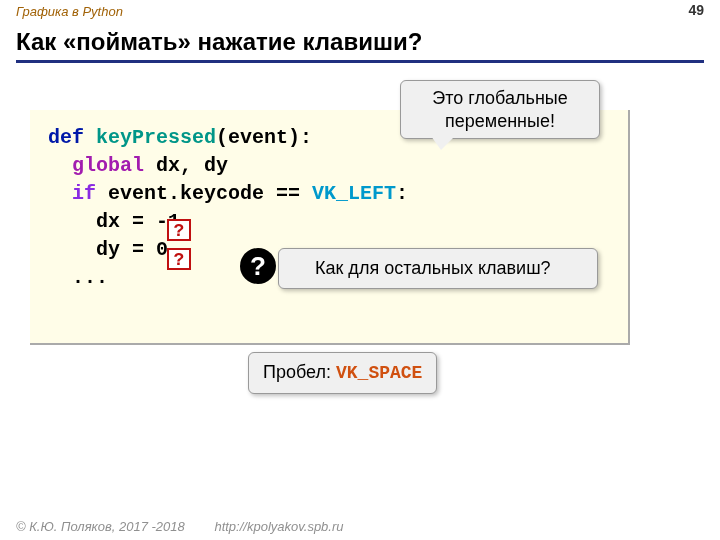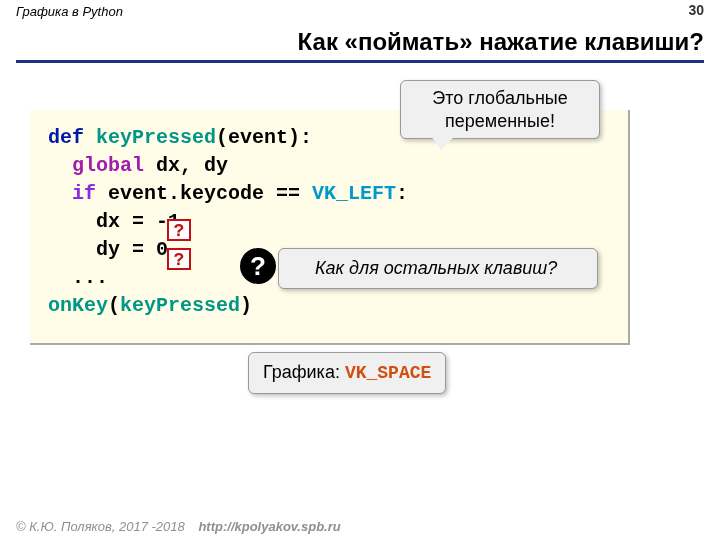--- a/index.html
+++ b/index.html
@@ -13,39 +13,38 @@
   }
   .header-strip {
     position: absolute;
     top: 0; left: 0; right: 0;
     height: 22px;
     padding: 2px 16px 0 16px;
   }
   .header-strip .series {
     font-style: italic;
     font-size: 13px;
-    color: #000000;
+    color: #a16207;
   }
   .header-strip .pageno {
     position: absolute;
     right: 16px;
     top: 2px;
     font-size: 14px;
     font-weight: bold;
     color: #333;
   }
   .title {
     position: absolute;
     top: 28px; left: 16px; right: 16px;
     font-size: 24px;
     font-weight: bold;
     color: #000;
     padding-bottom: 4px;
     border-bottom: 3px solid #203080;
-    text-align: right;
   }
   .codebox {
     position: absolute;
     top: 110px;
     left: 30px;
     width: 600px;
     height: 235px;
     background: #fffde8;
     border-right: 2px solid #aaa;
     border-bottom: 2px solid #aaa;
@@ -80,21 +79,21 @@
     position: absolute;
     width: 0; height: 0;
   }
   .callout.c-global { top: 80px; left: 400px; width: 200px; }
   .callout.c-global .tail {
     bottom: -12px; left: 30px;
     border-left: 10px solid transparent;
     border-right: 14px solid transparent;
     border-top: 14px solid #f0f0f0;
   }
-  .callout.c-rest { top: 248px; left: 278px; width: 320px; padding: 8px 10px 8px 36px; text-align:left;font-style:italic;}
+  .callout.c-rest { top: 248px; left: 278px; width: 320px; padding: 8px 10px 8px 36px; text-align:left;}
   .q-icon {
     position: absolute;
     top: 248px;
     left: 240px;
     width: 36px; height: 36px;
     background: #000;
     border-radius: 50%;
     color: #fff;
     font-size: 26px;
     font-weight: bold;
@@ -120,55 +119,54 @@
   }
   .mask1 { top: 219px; left: 167px; }
   .mask2 { top: 248px; left: 167px; }
   .footer {
     position: absolute;
     bottom: 6px; left: 16px;
     font-size: 13px;
     color: #909090;
     font-style: italic;
   }
-  .footer .url { margin-left: 10px; font-weight: bold; }
+  .footer .url { margin-left: 26px; }
 </style>
 </head>
 <body>
 
 <div class="header-strip">
   <span class="series">Графика в Python</span>
-  <span class="pageno">30</span>
+  <span class="pageno">49</span>
 </div>
 
 <div class="title">Как «поймать» нажатие клавиши?</div>
 
 <div class="codebox">
   <div class="codeline"><span class="kw-def">def</span> <span class="fn-name">keyPressed</span><span>(event):</span></div>
   <div class="codeline">  <span class="kw-global">global</span><span> dx, dy</span></div>
   <div class="codeline">  <span class="kw-if">if</span><span> event.keycode == </span><span class="const">VK_LEFT</span><span>:</span></div>
   <div class="codeline">    dx = -1</div>
   <div class="codeline">    dy = 0</div>
   <div class="codeline">  ...</div>
-  <div class="codeline"><span class="fn-name">onKey</span><span>(</span><span class="fn-name">keyPressed</span><span>)</span></div>
 </div>
 
 <div class="mask-box mask1">?</div>
 <div class="mask-box mask2">?</div>
 
 <div class="callout c-global">
   <span>Это глобальные переменные!</span>
   <div class="tail"></div>
 </div>
 
 <div class="q-icon">?</div>
 <div class="callout c-rest">
   <span>Как для остальных клавиш?</span>
 </div>
 
 <div class="callout c-space">
-  <span>Графика: </span><span class="vk">VK_SPACE</span>
+  <span>Пробел: </span><span class="vk">VK_SPACE</span>
 </div>
 
 <div class="footer">
   <span>© К.Ю. Поляков, 2017 -2018</span>
   <span class="url">http://kpolyakov.spb.ru</span>
 </div>
 
 </body></html>

